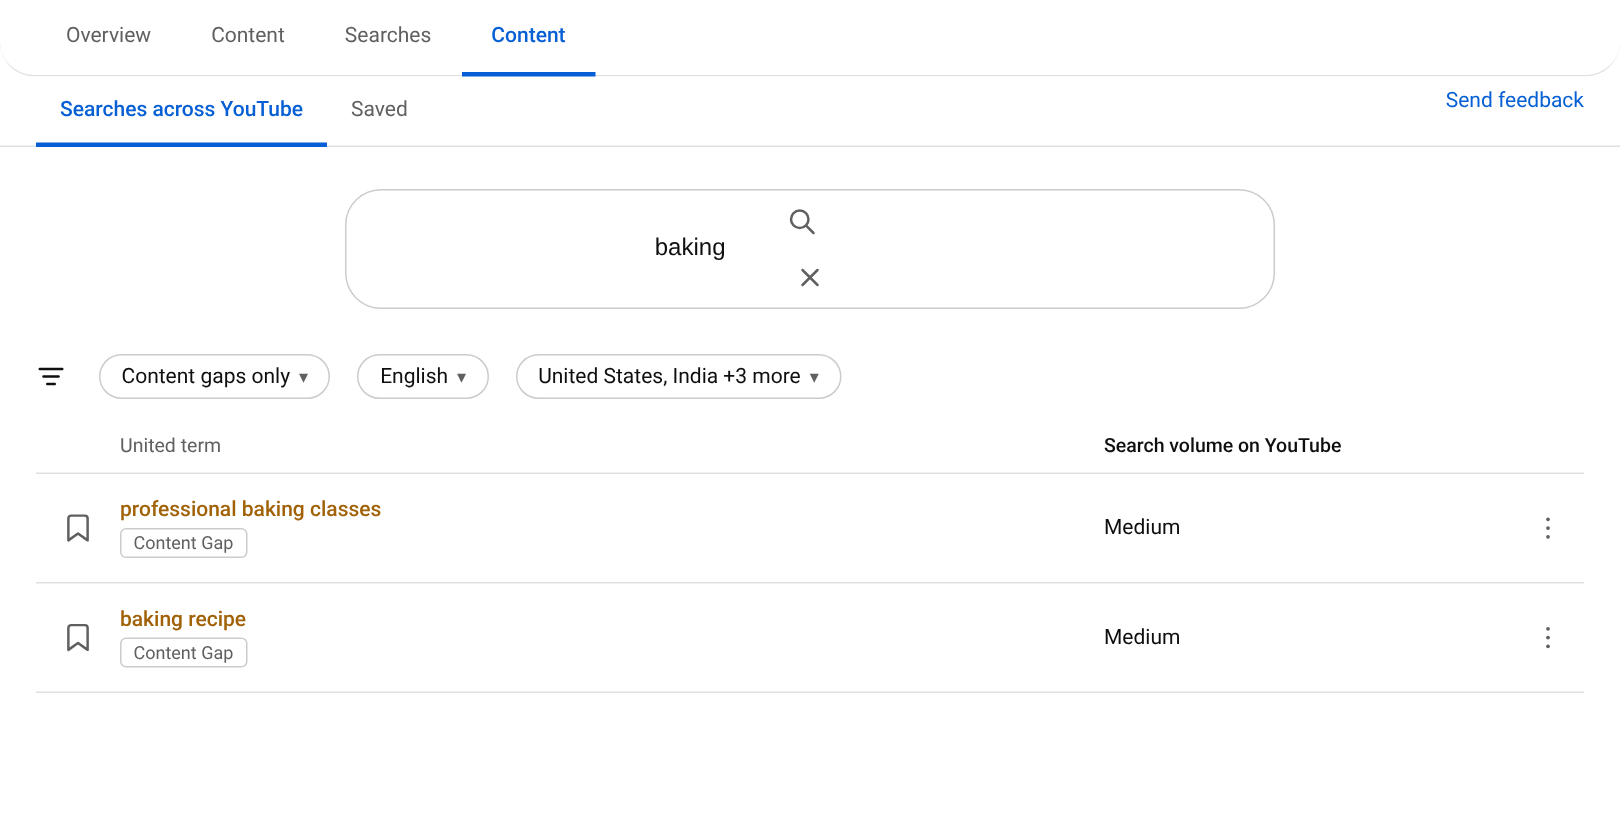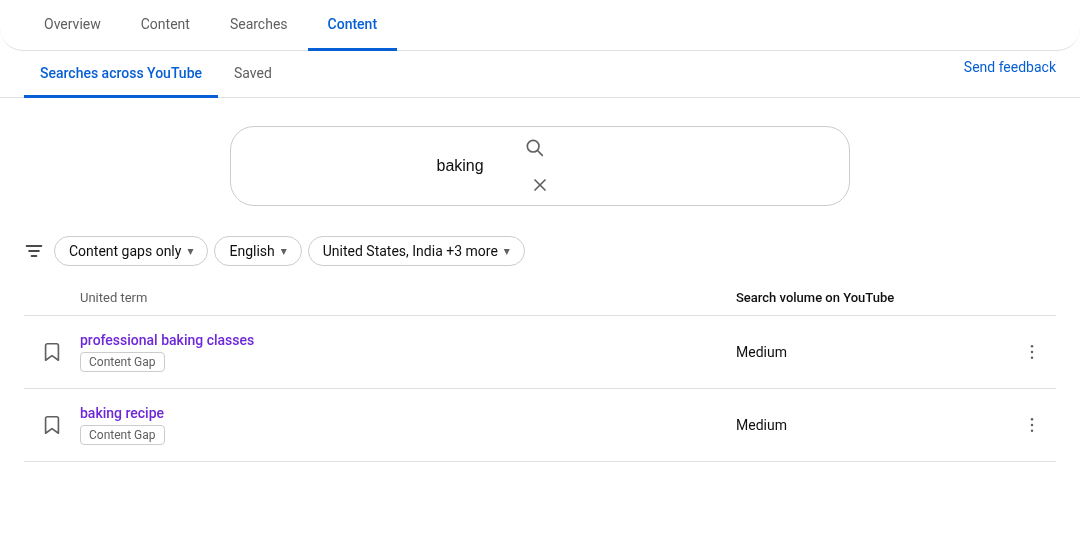--- a/index.html
+++ b/index.html
@@ -102,21 +102,21 @@
       display: flex;
       align-items: center;
       font-size: 20px;
     }
 
     
     .filter-row {
       display: flex;
       align-items: center;
       padding: 10px 24px 16px;
-      gap: 6px;
+      gap: 18px;
     }
     .filter-icon-btn {
       display: flex;
       align-items: center;
       cursor: pointer;
       margin-right: 4px;
       color: #0f0f0f;
     }
     .filter-chip {
       display: flex;
@@ -162,21 +162,21 @@
       display: flex;
       align-items: center;
       justify-content: center;
       cursor: pointer;
       color: #606060;
     }
     .row-content { flex: 1; }
     .row-title {
       font-size: 14px;
       font-weight: 500;
-      color: #6d28d9;
+      color: #a16207;
       margin-bottom: 4px;
     }
     .content-gap-badge {
       display: inline-block;
       border: 1px solid #ccc;
       border-radius: 4px;
       padding: 2px 8px;
       font-size: 12px;
       color: #606060;
     }

